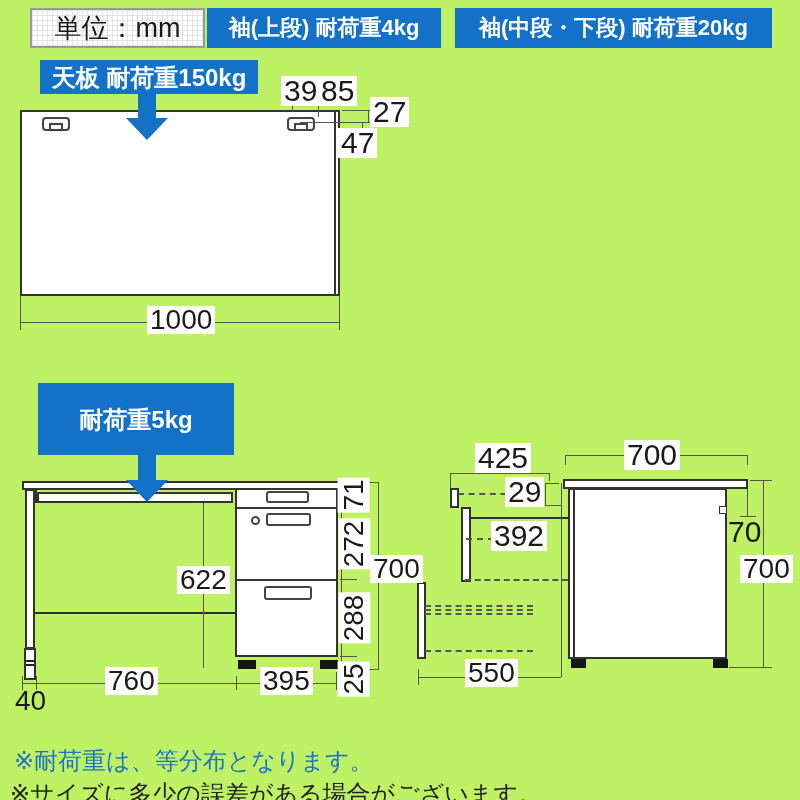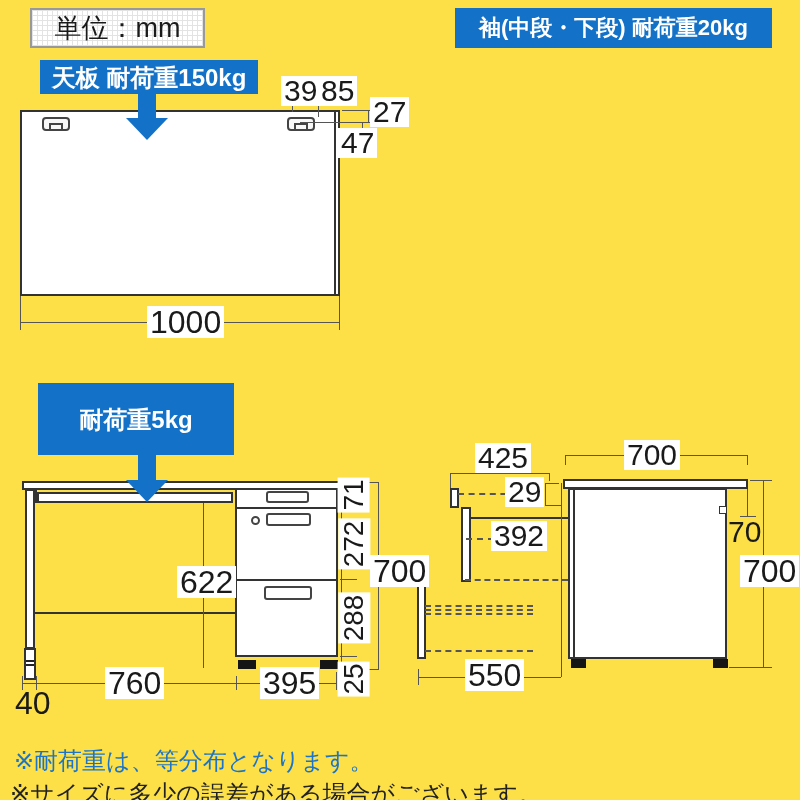--- a/index.html
+++ b/index.html
@@ -1,27 +1,27 @@
 <!DOCTYPE html>
 <html><head>
 <meta charset="utf-8">
 <style>
   html,body{margin:0;padding:0;background:#fff;}
-  .canvas{position:relative;width:800px;height:800px;background:#fde047;overflow:hidden;
+  .canvas{position:relative;width:800px;height:800px;background:#bef264;overflow:hidden;
           font-family:"Liberation Sans","DejaVu Sans",sans-serif;color:#1a1a1a;}
   
   .hl{position:absolute;background:#333;height:2px;}
   .vl{position:absolute;background:#333;width:2px;}
   .hl.thin{height:1px;background:#555;}
   .vl.thin{width:1px;background:#555;}
   .dash-h{position:absolute;border-top:2px dashed #555;height:0;}
   .rect{position:absolute;border:2px solid #333;background:#fff;box-sizing:border-box;}
   
   .dim{position:absolute;font-size:30px;line-height:1;background:#fff;padding:0 3px;white-space:nowrap;z-index:3;}
-  .dim.big{font-size:32px;}
+  .dim.big{font-size:28px;}
   .vdim-box{position:absolute;display:flex;align-items:center;justify-content:center;z-index:3;}
   .vdim-box span{transform:rotate(-90deg);white-space:nowrap;font-size:28px;background:#fff;padding:0 2px;}
   
   .unit-box{position:absolute;left:30px;top:8px;width:175px;height:40px;border:2px solid #999;
     box-sizing:border-box;display:flex;align-items:center;justify-content:center;font-size:27px;
     background-color:#fff;
     background-image:linear-gradient(to right,#e3e3e3 1px,transparent 1px),
                      linear-gradient(to bottom,#e3e3e3 1px,transparent 1px);
     background-size:5px 5px;}
   .badge{position:absolute;top:8px;height:40px;background:#1372c8;color:#fff;display:flex;
@@ -45,20 +45,23 @@
   .note.blue{color:#1b74c7;}
   .note.dark{color:#222;}
 </style>
 </head>
 <body>
 
 <div class="canvas">
 
   <div class="unit-box">
     <span>単位：mm</span>
+  </div>
+  <div class="badge" style="left:207px;width:234px;">
+    <span>袖(上段) 耐荷重4kg</span>
   </div>
   <div class="badge" style="left:455px;width:317px;">
     <span>袖(中段・下段) 耐荷重20kg</span>
   </div>
 
   <div class="callout" style="left:40px;top:60px;width:218px;height:34px;">
     <span>天板 耐荷重150kg</span>
   </div>
   <div class="arrow-shaft" style="left:138px;top:94px;height:26px;"></div>
   <div class="arrow-head" style="left:126px;top:118px;"></div>

